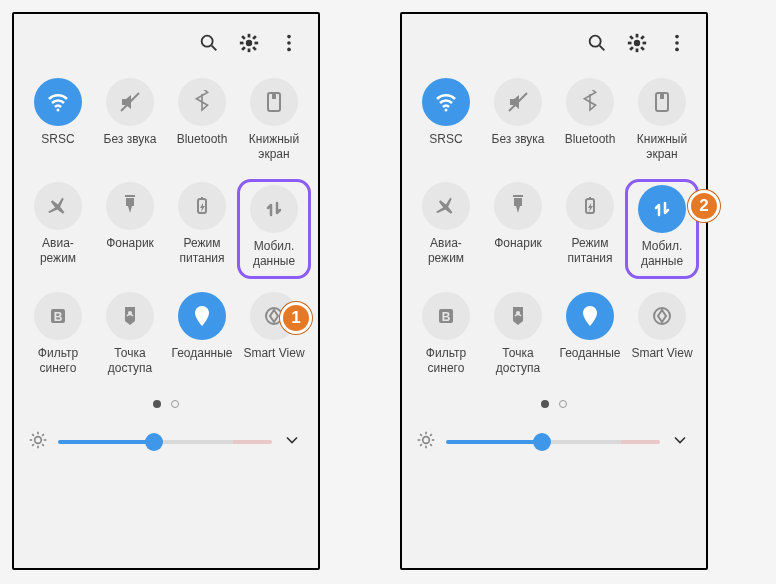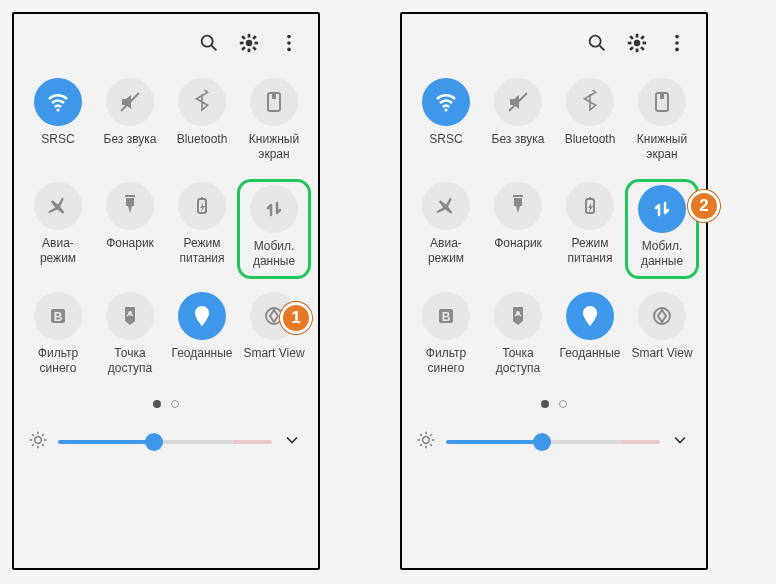--- a/index.html
+++ b/index.html
@@ -13,21 +13,21 @@
   .frame.right { left: 400px; top: 12px; }
   .panel { background: #f2f2f2; height: 100%; display: flex; flex-direction: column; }
   .toolbar { display: flex; justify-content: flex-end; align-items: center; gap: 18px; padding: 18px 18px 10px 18px; }
   .toolbar svg { width: 22px; height: 22px; }
   .grid { flex: 0 0 auto; display: grid; grid-template-columns: repeat(4,1fr); padding: 4px 8px 0 8px; row-gap: 4px; }
   .tile { display: flex; flex-direction: column; align-items: center; justify-content: flex-start; padding: 6px 2px 10px 2px; }
   .circle { width: 48px; height: 48px; border-radius: 50%; background: #e6e6e6; display: flex; align-items: center; justify-content: center; margin-bottom: 6px; }
   .circle.active { background: #3e97e8; }
   .circle svg { width: 24px; height: 24px; }
   .tlabel { font-size: 12px; color: #444; text-align: center; line-height: 1.25; white-space: pre-wrap; min-height: 30px; }
-  .highlight { border: 3px solid #22c55e; border-radius: 14px; padding: 3px 1px 7px 1px; margin: 3px -1px; position: relative; }
+  .highlight { border: 3px solid #8b5cf6; border-radius: 14px; padding: 3px 1px 7px 1px; margin: 3px -1px; position: relative; }
   .pager { display: flex; justify-content: center; gap: 10px; padding: 14px 0 8px 0; }
   .dot { width: 8px; height: 8px; border-radius: 50%; background: #cfcfcf; }
   .dot.solid { background: #555; }
   .dot.ring { background: transparent; border: 1.5px solid #999; width: 8px; height: 8px; }
   .bright { display: flex; align-items: center; padding: 14px 16px 14px 14px; gap: 10px; }
   .bright .sun svg { width: 20px; height: 20px; }
   .slider { flex: 1; height: 4px; background: linear-gradient(to right,#3e97e8 0 45%,#d9d9d9 45% 82%,#e7c7c7 82% 100%); border-radius: 2px; position: relative; }
   .thumb { position: absolute; left: 45%; top: 50%; transform: translate(-50%,-50%); width: 18px; height: 18px; border-radius: 50%; background: #3e97e8; }
   .expand svg { width: 20px; height: 20px; }
   .badge { position: absolute; width: 32px; height: 32px; border-radius: 50%; background: #e67926; border: 3px solid #fff; box-shadow: 0 0 0 1px #c9651a; color: #fff; font-weight: bold; font-size: 17px; display: flex; align-items: center; justify-content: center; z-index: 50; }

